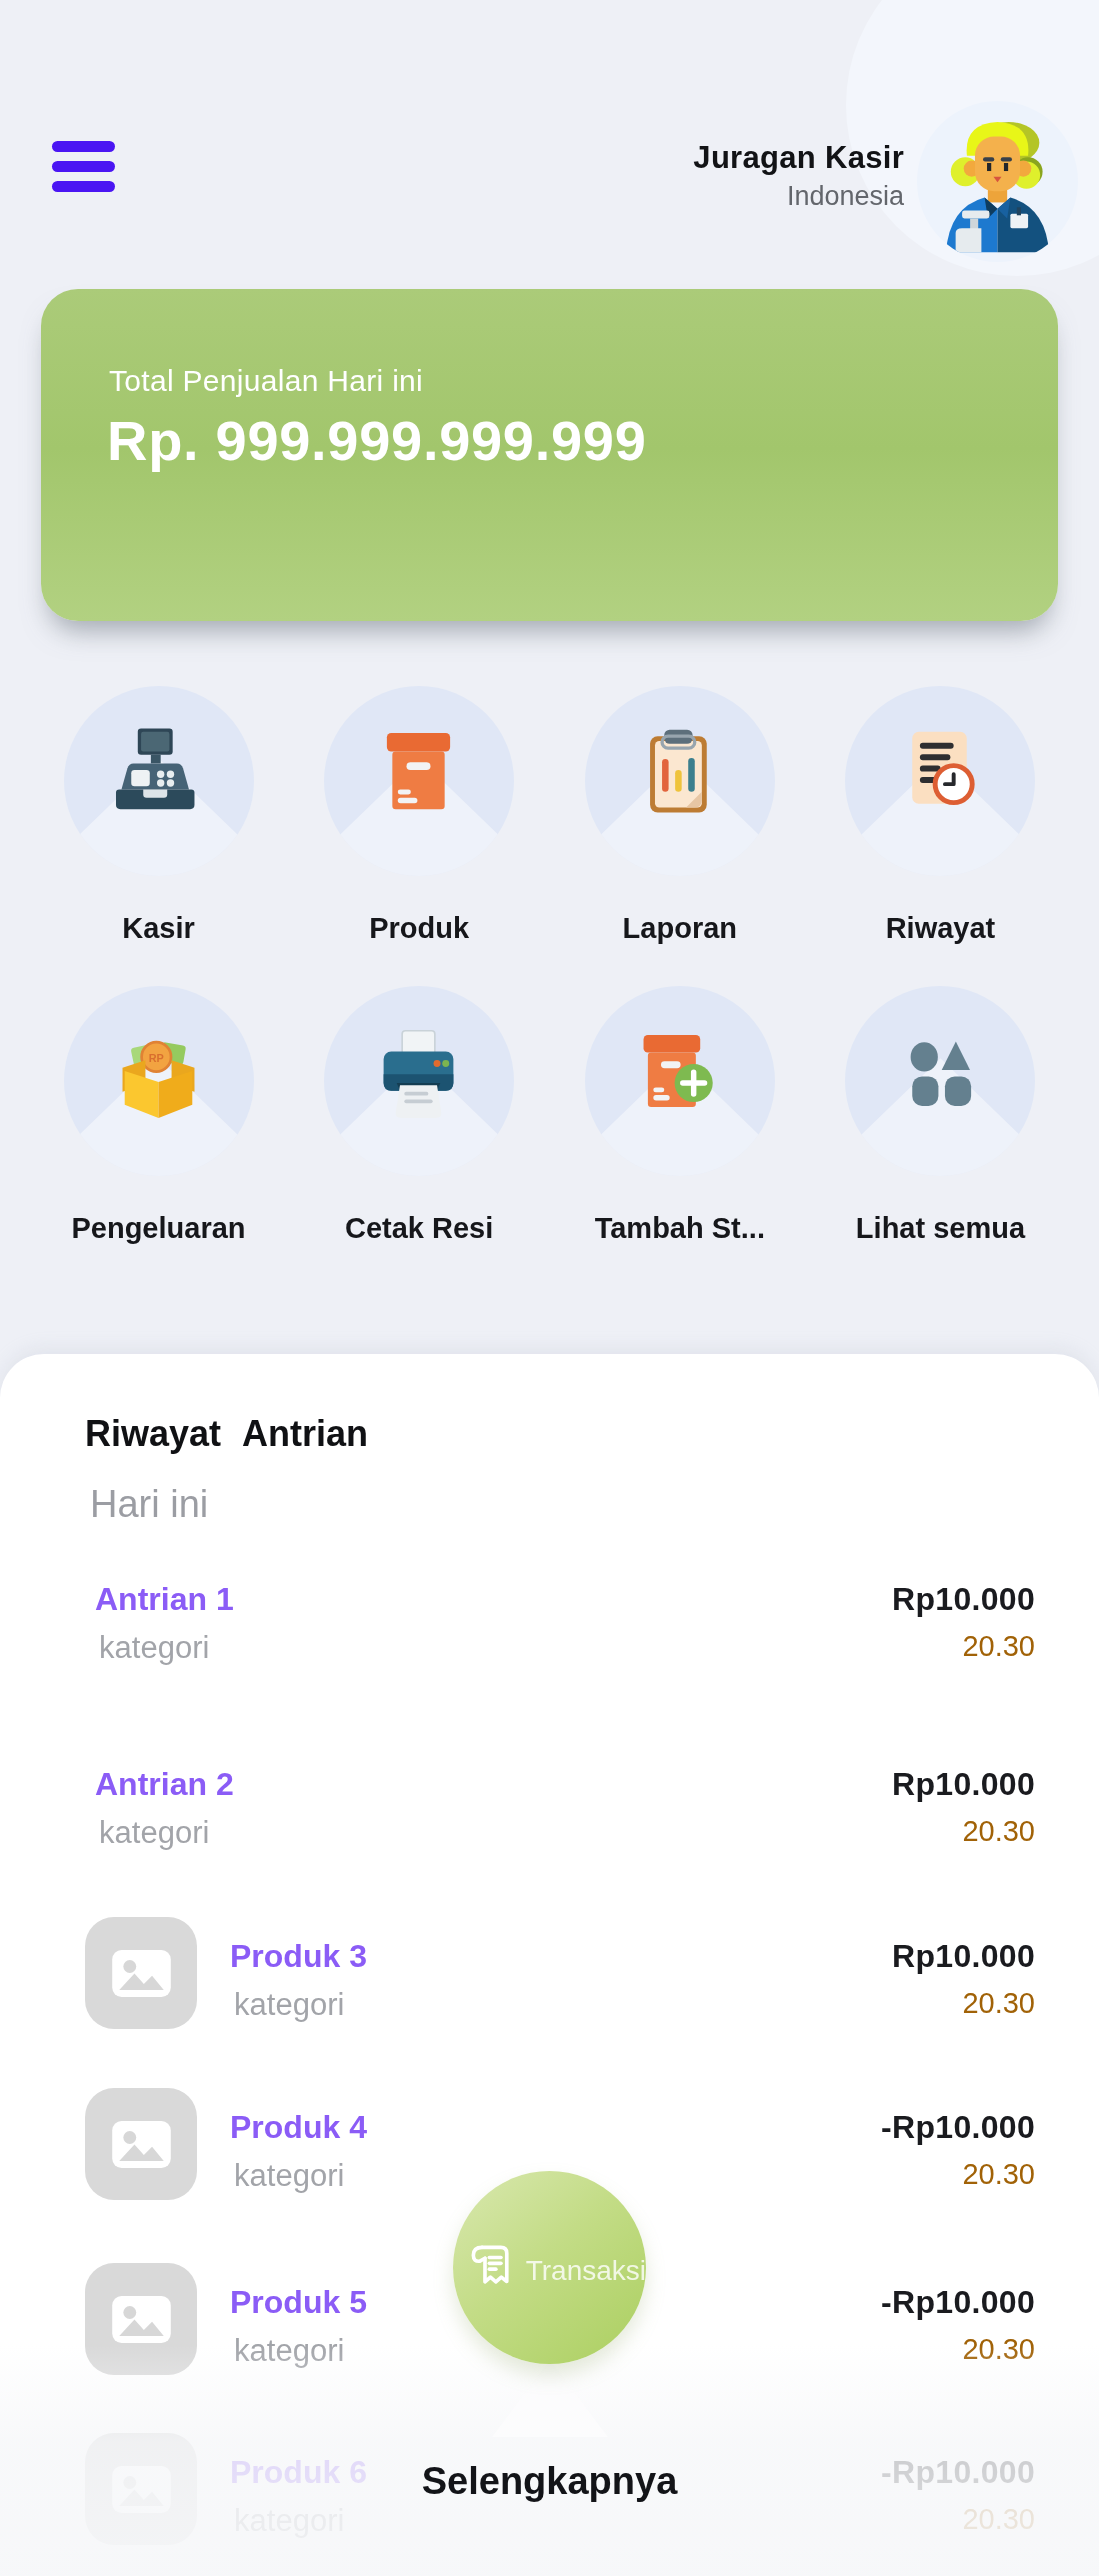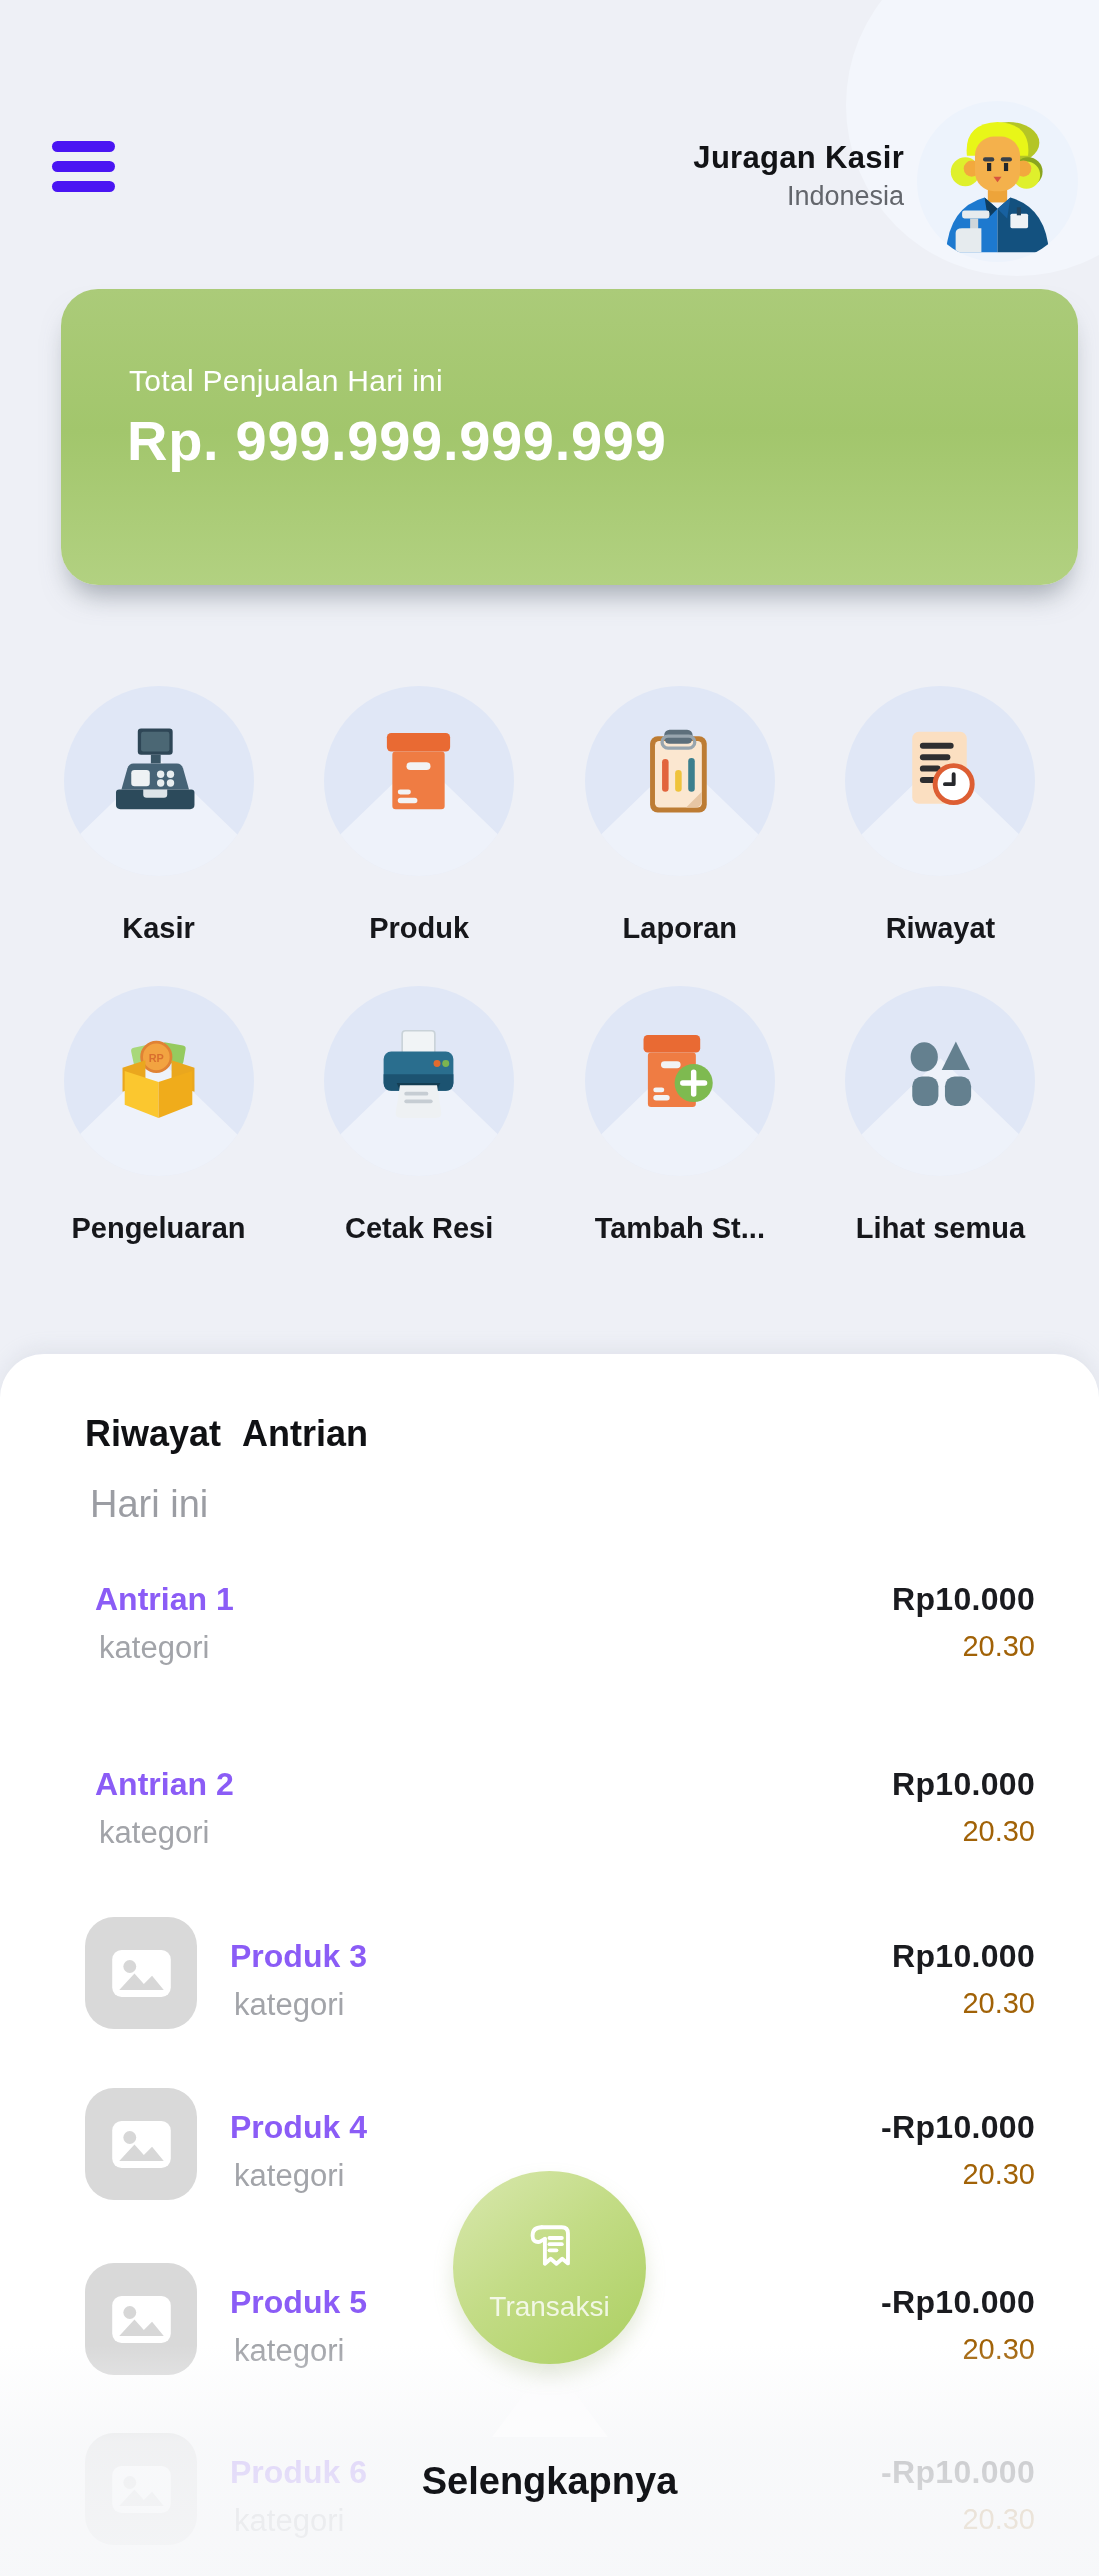--- a/index.html
+++ b/index.html
@@ -18,24 +18,23 @@
   .header-text{position:absolute;right:195px;top:140px;text-align:right;}
   .store-name{font-size:31px;font-weight:bold;color:#121316;letter-spacing:0.3px;}
   .store-loc{font-size:27px;color:#63666c;margin-top:4.8px;}
   .avatar{
     position:absolute;left:917px;top:101px;width:161px;height:161px;border-radius:50%;
     background:#edf3fc;overflow:hidden;
   }
   .avatar svg{width:100%;height:100%;display:block;}
   
   .summary-card{
-    position:absolute;left:41px;top:289px;width:1017px;height:296px;border-radius:37px;
+    position:absolute;left:41px;top:289px;width:1017px;height:332px;border-radius:37px;
     background:linear-gradient(180deg,#abcb79 0%,#a2c66c 48%,#b2d181 100%);
     box-shadow:0 18px 26px -8.2px rgba(105,115,125,.55);
-    margin-left:20px;
   }
   .summary-label{position:absolute;left:68px;top:75px;font-size:30px;color:#fff;letter-spacing:0.3px;}
   .summary-amount{position:absolute;left:66px;top:119px;font-size:56px;font-weight:bold;color:#fff;letter-spacing:0.7px;}
   
   .menu-row{
     position:absolute;left:0;width:1099px;box-sizing:border-box;
     display:flex;justify-content:space-between;padding:0 49px;
   }
   .menu-row.row1{top:686px;text-align:center;}
   .menu-row.row2{top:986px;}
@@ -91,21 +90,21 @@
     background:rgba(252,252,253,.9);clip-path:polygon(50% 0,100% 100%,0 100%);
   }
   .more-label{
     position:absolute;left:0;top:2460px;width:1099px;text-align:center;z-index:20;
     font-size:38px;font-weight:bold;color:#131418;cursor:pointer;
   }
   
   .fab{
     position:absolute;left:453px;top:2171px;width:193px;height:193px;border-radius:50%;z-index:30;
     background:linear-gradient(140deg,#d9e8af 0%,#c3dc86 45%,#abcf60 100%);
-    display:flex;flex-direction:column;align-items:center;justify-content:center;cursor:pointer;
+    display:flex;flex-direction:row;align-items:center;justify-content:center;cursor:pointer;
     box-shadow:0 11px 19px rgba(150,170,110,.25);
   }
   .fab svg{width:77px;height:77px;margin-top:-4.1px;}
   .fab-label{font-size:28px;color:rgba(255,255,255,.8);margin-top:6.8px;}
 </style>
 </head>
 <body>
 
 <div class="page">
 

